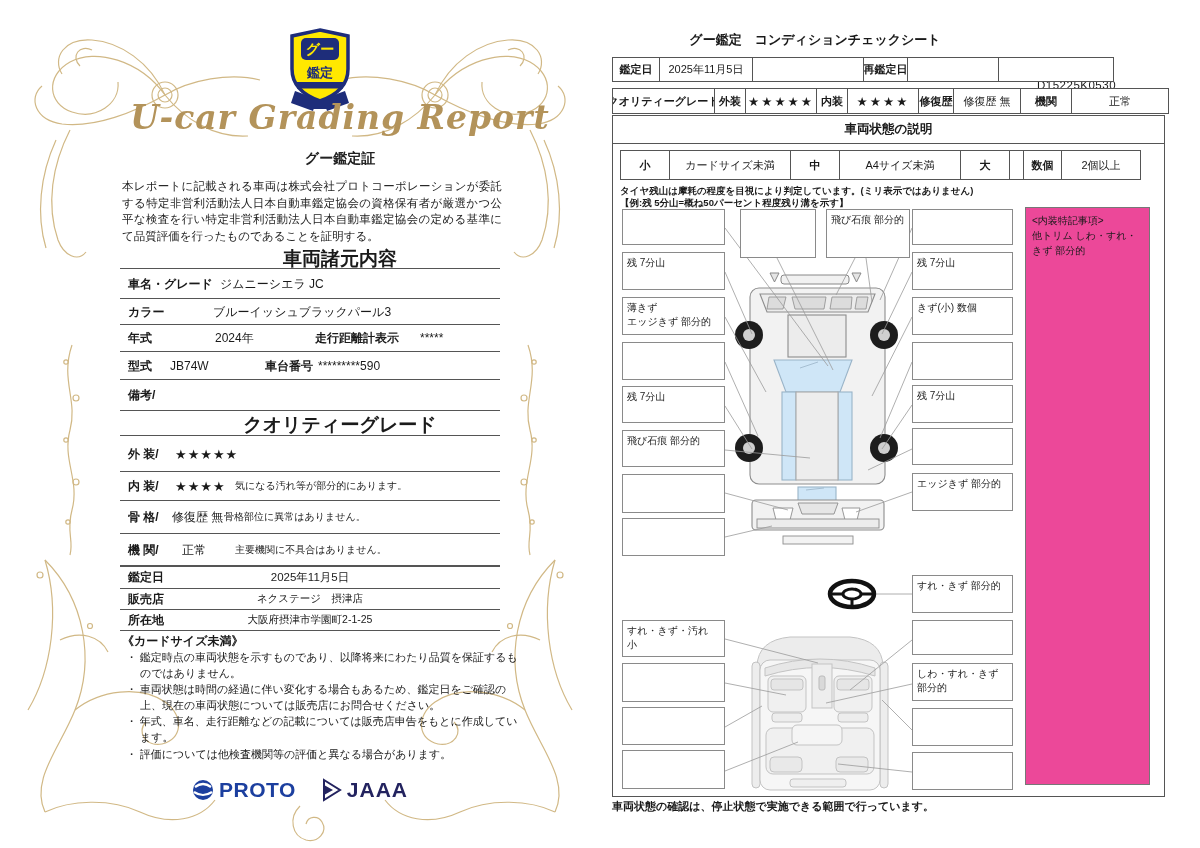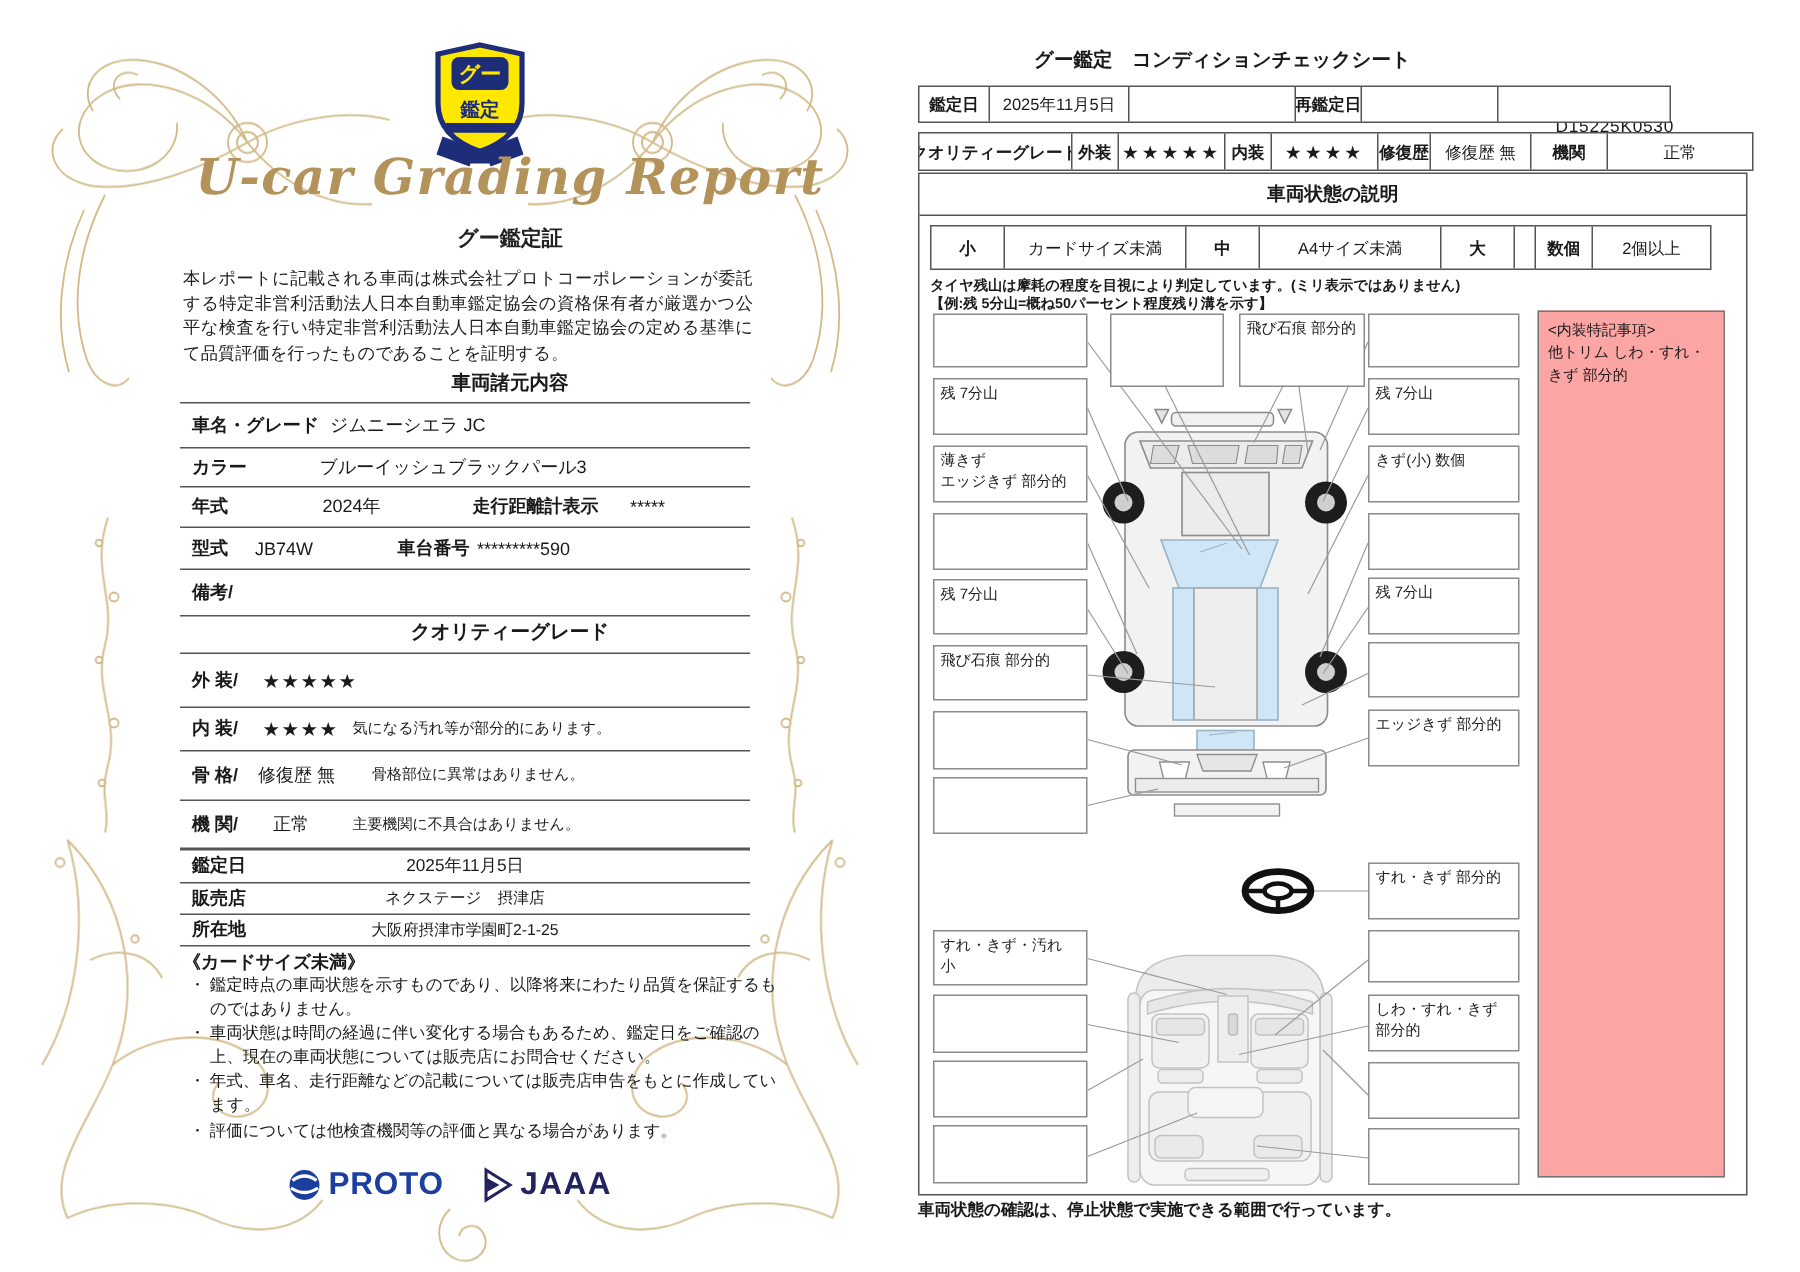--- a/index.html
+++ b/index.html
@@ -10,21 +10,21 @@
   #pageR{left:600px;width:600px;}
   .abs{position:absolute;}
   .ctr{left:0;width:100%;text-align:center;margin-left:40px;}
 
   
   .rtitle{font-family:"DejaVu Serif",serif;font-style:italic;font-weight:bold;
           font-size:33px;color:#b3935a;letter-spacing:1px;}
   .rsub{font-size:14px;font-weight:bold;color:#222;}
   .intro{font-family:"Liberation Serif",serif;font-size:11.5px;line-height:1.45;
          text-align:justify;color:#222;}
-  .secTitle{font-size:13px;font-weight:bold;}
+  .secTitle{font-size:19px;font-weight:bold;}
   .tbl{position:absolute;border-top:1.3px solid #555;}
   .trow{position:relative;border-bottom:1.3px solid #555;}
   .cl{position:absolute;font-weight:bold;font-size:12px;top:50%;transform:translateY(-50%);white-space:nowrap;}
   .cv{position:absolute;font-size:12px;top:50%;transform:translateY(-50%);white-space:nowrap;}
   .cvc{position:absolute;font-size:11.5px;top:50%;left:0;right:0;text-align:center;transform:translateY(-50%);}
   .stars13{font-size:13px;letter-spacing:1px;}
   .desc{position:absolute;font-size:10px;line-height:1.32;top:50%;transform:translateY(-50%);width:260px;}
   .aboutTitle{font-family:"Liberation Serif",serif;font-size:12px;font-weight:bold;}
   .bullets{font-family:"Liberation Serif",serif;font-size:11px;line-height:1.42;width:396px;}
   .bullets div{padding-left:14px;text-indent:-14px;margin-bottom:1px;}
@@ -40,21 +40,21 @@
          font-size:11px;white-space:nowrap;overflow:hidden;}
   .fcell:last-child{border-right:none;}
   .fb{font-weight:bold;}
   .fstar{font-size:12.5px;letter-spacing:2px;}
   .bigbox{position:absolute;border:1.5px solid #555;background:#fff;}
   .bigHdr{height:27px;border-bottom:1.3px solid #555;display:flex;align-items:center;
           justify-content:center;font-weight:bold;font-size:12.5px;}
   .note{position:absolute;font-weight:bold;font-size:9.5px;line-height:1.5;white-space:nowrap;}
   .lbox{position:absolute;border:1px solid #8a8a8a;background:#fff;font-size:10px;line-height:1.35;
         padding:3px 4px;white-space:pre-line;color:#222;z-index:2;box-sizing:border-box;}
-  .panel{position:absolute;border:1.5px solid #777;background:#fca5a5;padding:5px 6px;
+  .panel{position:absolute;border:1.5px solid #777;background:#ec4899;padding:5px 6px;
          font-size:10px;line-height:1.5;z-index:2;box-sizing:border-box;}
   .footnote{position:absolute;font-weight:bold;font-size:11px;}
   svg{display:block;}
   .diagram{position:absolute;left:0;top:0;z-index:1;}
   .orn{position:absolute;left:0;top:0;z-index:0;}
   .above{position:absolute;z-index:1;}
 </style>
 </head>
 <body>
 
@@ -152,21 +152,21 @@
         <span class="cv stars13" style="left:55px;">★★★★★</span>
       </div>
       <div class="trow" style="height:28px;">
         <span class="cl" style="left:8px;">内 装/</span>
         <span class="cv stars13" style="left:55px;">★★★★</span>
         <span class="desc" style="left:115px;">気になる汚れ等が部分的にあります。</span>
       </div>
       <div class="trow" style="height:32px;">
         <span class="cl" style="left:8px;">骨 格/</span>
         <span class="cv" style="left:52px;">修復歴 無</span>
-        <span class="desc" style="left:128px;">骨格部位に異常はありません。</span>
+        <span class="desc" style="left:104px;">骨格部位に異常はありません。</span>
       </div>
       <div class="trow" style="height:32px;">
         <span class="cl" style="left:8px;">機 関/</span>
         <span class="cv" style="left:62px;">正常</span>
         <span class="desc" style="left:115px;">主要機関に不具合はありません。</span>
       </div>
     </div>
 
     <div class="tbl above" style="left:120px;top:565px;width:380px;">
       <div class="trow" style="height:22px;">

